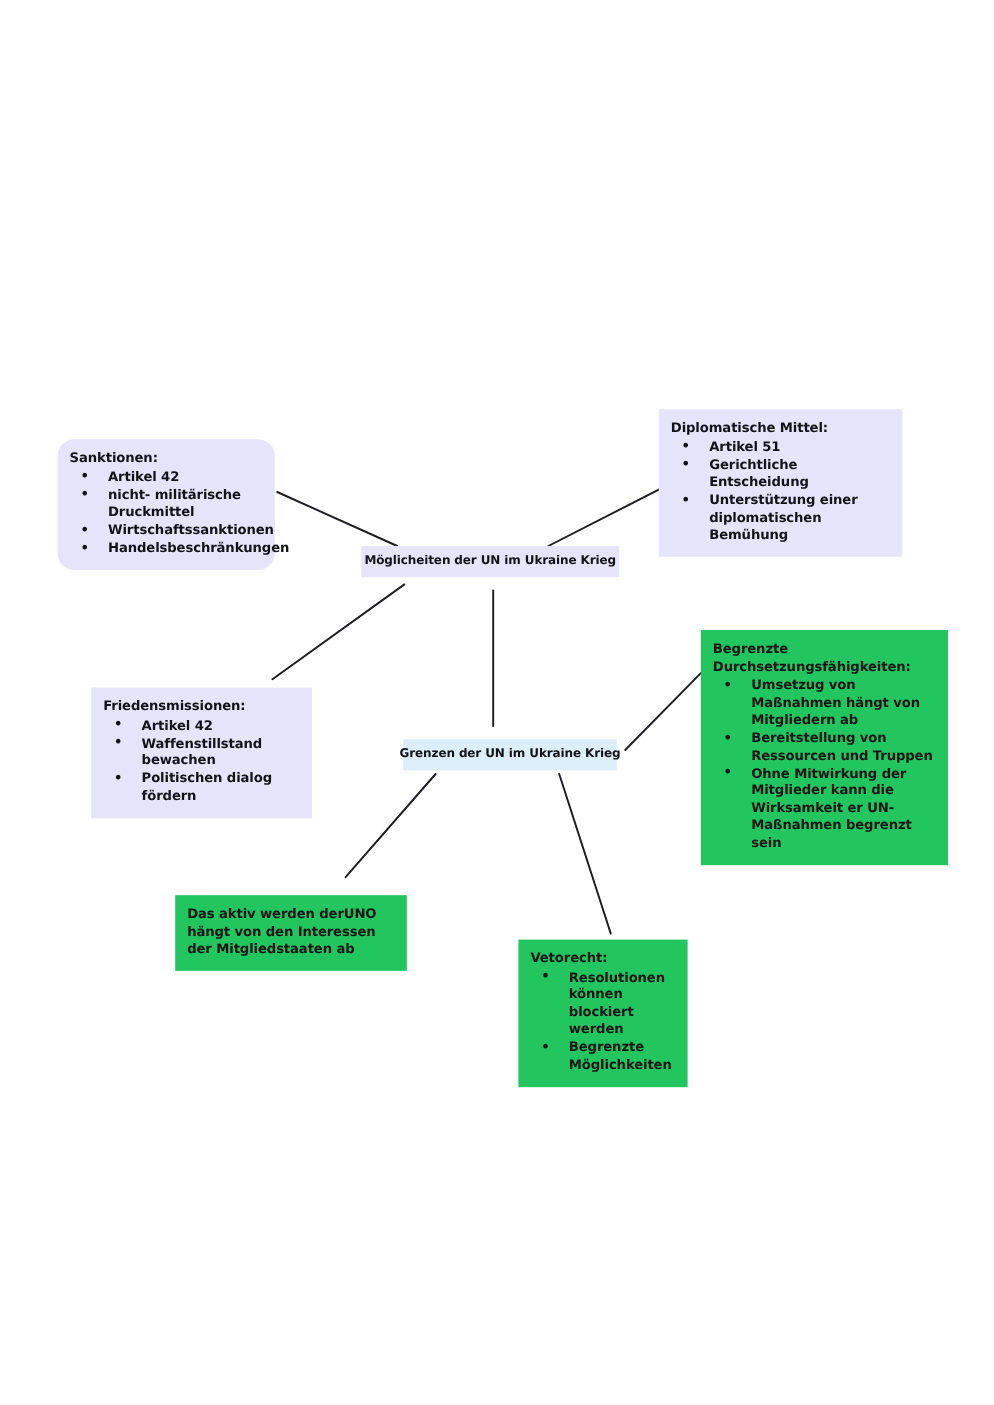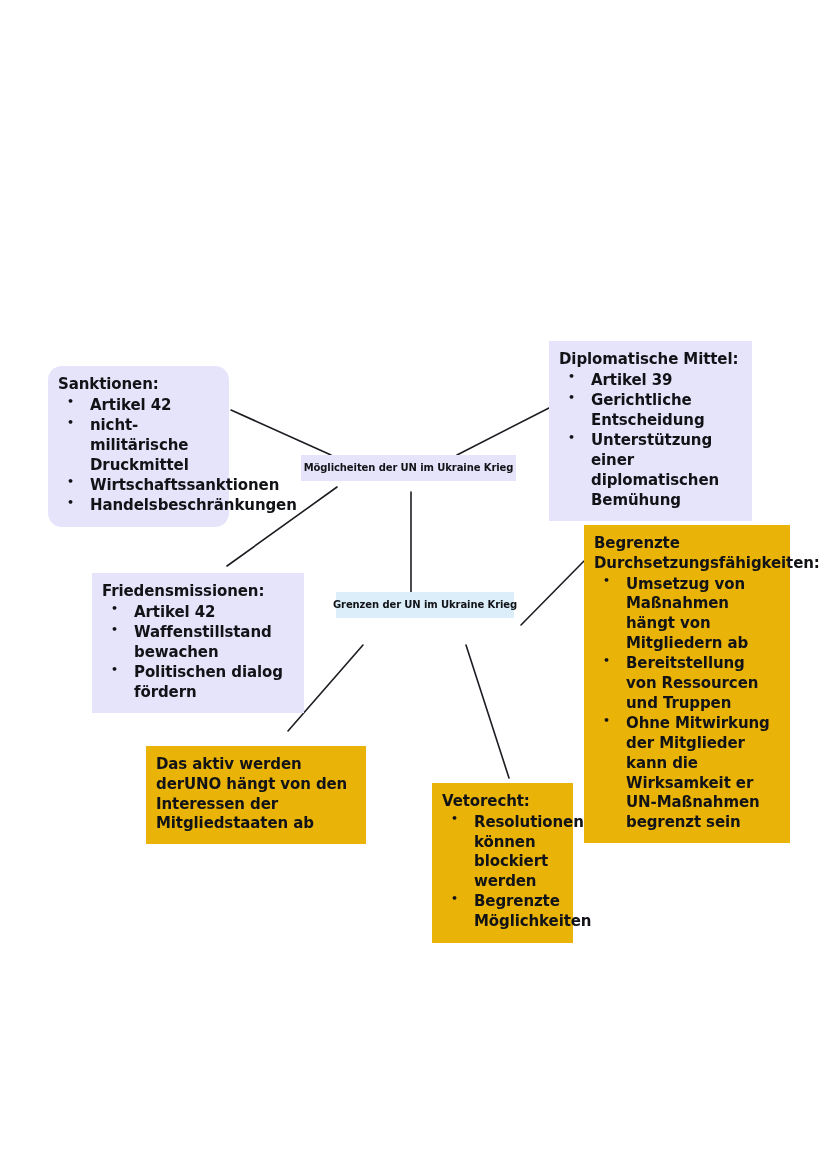--- a/index.html
+++ b/index.html
@@ -45,28 +45,28 @@
   }
   .hub-possibilities {
     background: #e6e4fb;
   }
   .hub-limits {
     background: #ddeefb;
   }
   
   .leaf {
     padding: 9px 10px 10px 10px;
-    font-size: 15px;
+    font-size: 11px;
     line-height: 1.32;
   }
   .leaf.tint-lavender {
     background: #e6e4fb;
   }
   .leaf.tint-blue {
-    background: #eab308;
+    background: #22c55e;
   }
   .leaf-heading {
     display: block;
     margin: 0 0 1px 0;
     font-weight: bold;
   }
   .leaf-list {
     margin: 0;
     padding: 0;
     list-style: none;
@@ -120,53 +120,53 @@
       <li>Artikel 42</li>
       <li>nicht- militärische Druckmittel</li>
       <li>Wirtschaftssanktionen</li>
       <li>Handelsbeschränkungen</li>
     </ul>
   </div>
 
   <div class="node leaf tint-lavender" style="left:549px; top:341px; width:203px;">
     <span class="leaf-heading">Diplomatische Mittel:</span>
     <ul class="leaf-list">
-      <li>Artikel 39</li>
+      <li>Artikel 51</li>
       <li>Gerichtliche Entscheidung</li>
       <li>Unterstützung einer diplomatischen Bemühung</li>
     </ul>
   </div>
 
   <div class="node hub hub-possibilities" style="left:301px; top:455px; width:215px; height:26px;">
     <span>Möglicheiten der UN im Ukraine Krieg</span>
   </div>
 
-  <div class="node leaf tint-lavender" style="left:92px; top:573px; width:212px;">
+  <div class="node leaf tint-lavender" style="left:76px; top:573px; width:184px;">
     <span class="leaf-heading">Friedensmissionen:</span>
     <ul class="leaf-list">
       <li>Artikel 42</li>
       <li>Waffenstillstand bewachen</li>
       <li>Politischen dialog fördern</li>
     </ul>
   </div>
 
   <div class="node leaf tint-blue" style="left:584px; top:525px; width:206px;">
     <span class="leaf-heading">Begrenzte Durchsetzungsfähigkeiten:</span>
     <ul class="leaf-list">
       <li>Umsetzug von Maßnahmen hängt von Mitgliedern ab</li>
       <li>Bereitstellung von Ressourcen und Truppen</li>
       <li>Ohne Mitwirkung der Mitglieder kann die Wirksamkeit er UN-Maßnahmen begrenzt sein</li>
     </ul>
   </div>
 
-  <div class="node hub hub-limits" style="left:336px; top:592px; width:178px; height:26px;">
+  <div class="node hub hub-limits" style="left:336px; top:616px; width:178px; height:26px;">
     <span>Grenzen der UN im Ukraine Krieg</span>
   </div>
 
-  <div class="node leaf tint-blue" style="left:146px; top:746px; width:220px;">
+  <div class="node leaf tint-blue" style="left:146px; top:746px; width:193px;">
     <span class="leaf-plain">Das aktiv werden derUNO hängt von den Interessen der Mitgliedstaaten ab</span>
   </div>
 
   <div class="node leaf tint-blue" style="left:432px; top:783px; width:141px;">
     <span class="leaf-heading">Vetorecht:</span>
     <ul class="leaf-list">
       <li>Resolutionen können blockiert werden</li>
       <li>Begrenzte Möglichkeiten</li>
     </ul>
   </div>

